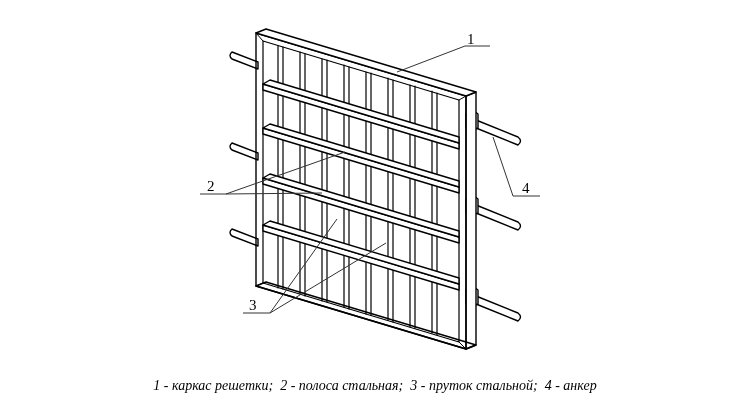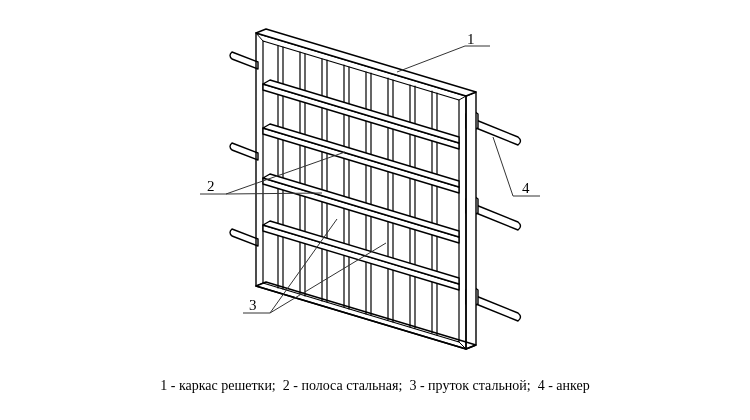--- a/index.html
+++ b/index.html
@@ -1,18 +1,18 @@
 <!DOCTYPE html>
 <html><head>
 <meta charset="utf-8">
 <style>
   html, body { margin:0; padding:0; background:#ffffff; }
   body { width:750px; height:420px; position:relative; overflow:hidden; font-family:"Liberation Serif", serif; }
   #diagram { position:absolute; left:0; top:0; width:750px; height:420px; }
-  .caption { position:absolute; left:0; top:378px; width:750px; text-align:center; font-size:14px; color:#000; white-space:pre; }
+  .caption { position:absolute; left:0; top:378px; width:750px; text-align:center; font-size:14px; color:#000; white-space:pre;font-style:italic; }
   .label { font-family:"Liberation Serif", serif; font-size:15px; fill:#000; }
 </style>
 </head>
 <body>
 
 <svg id="diagram" viewBox="0 0 750 420" xmlns="http://www.w3.org/2000/svg">
   <g stroke="#000" stroke-width="1.4" fill="#fff" stroke-linejoin="round" stroke-linecap="round">
 
     <g>
       <path d="M232,52 L258,62 L258,69 L232,59 Q228,55.5 232,52 Z"></path>

